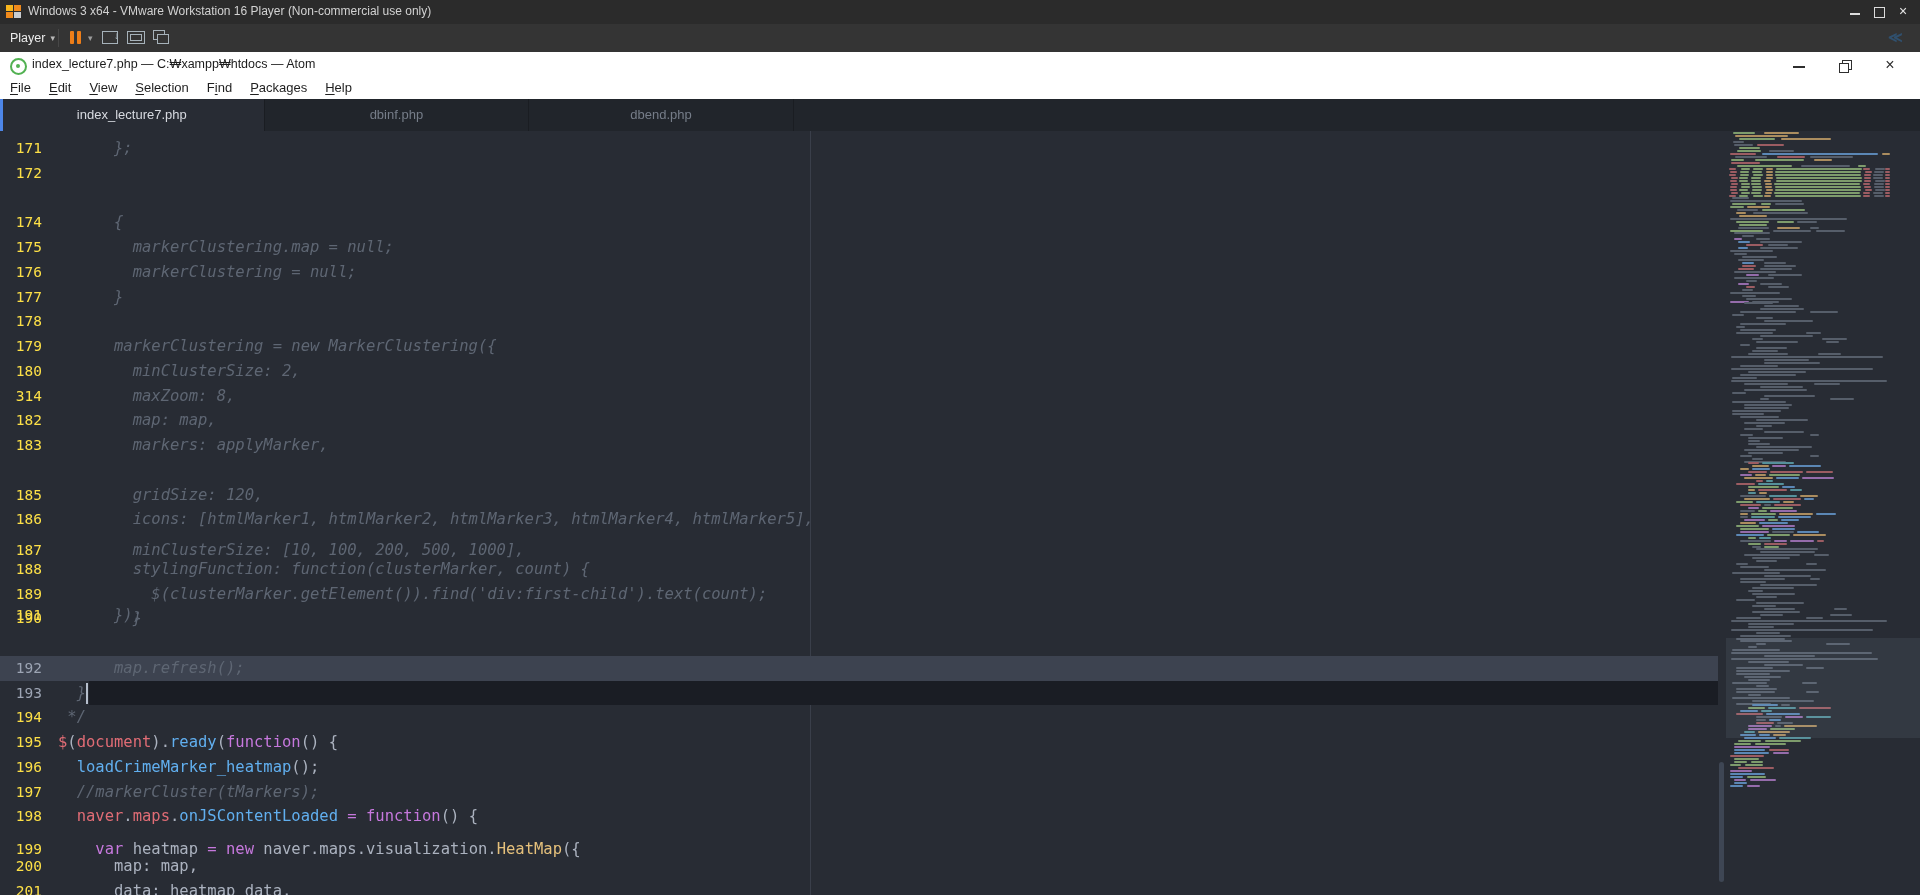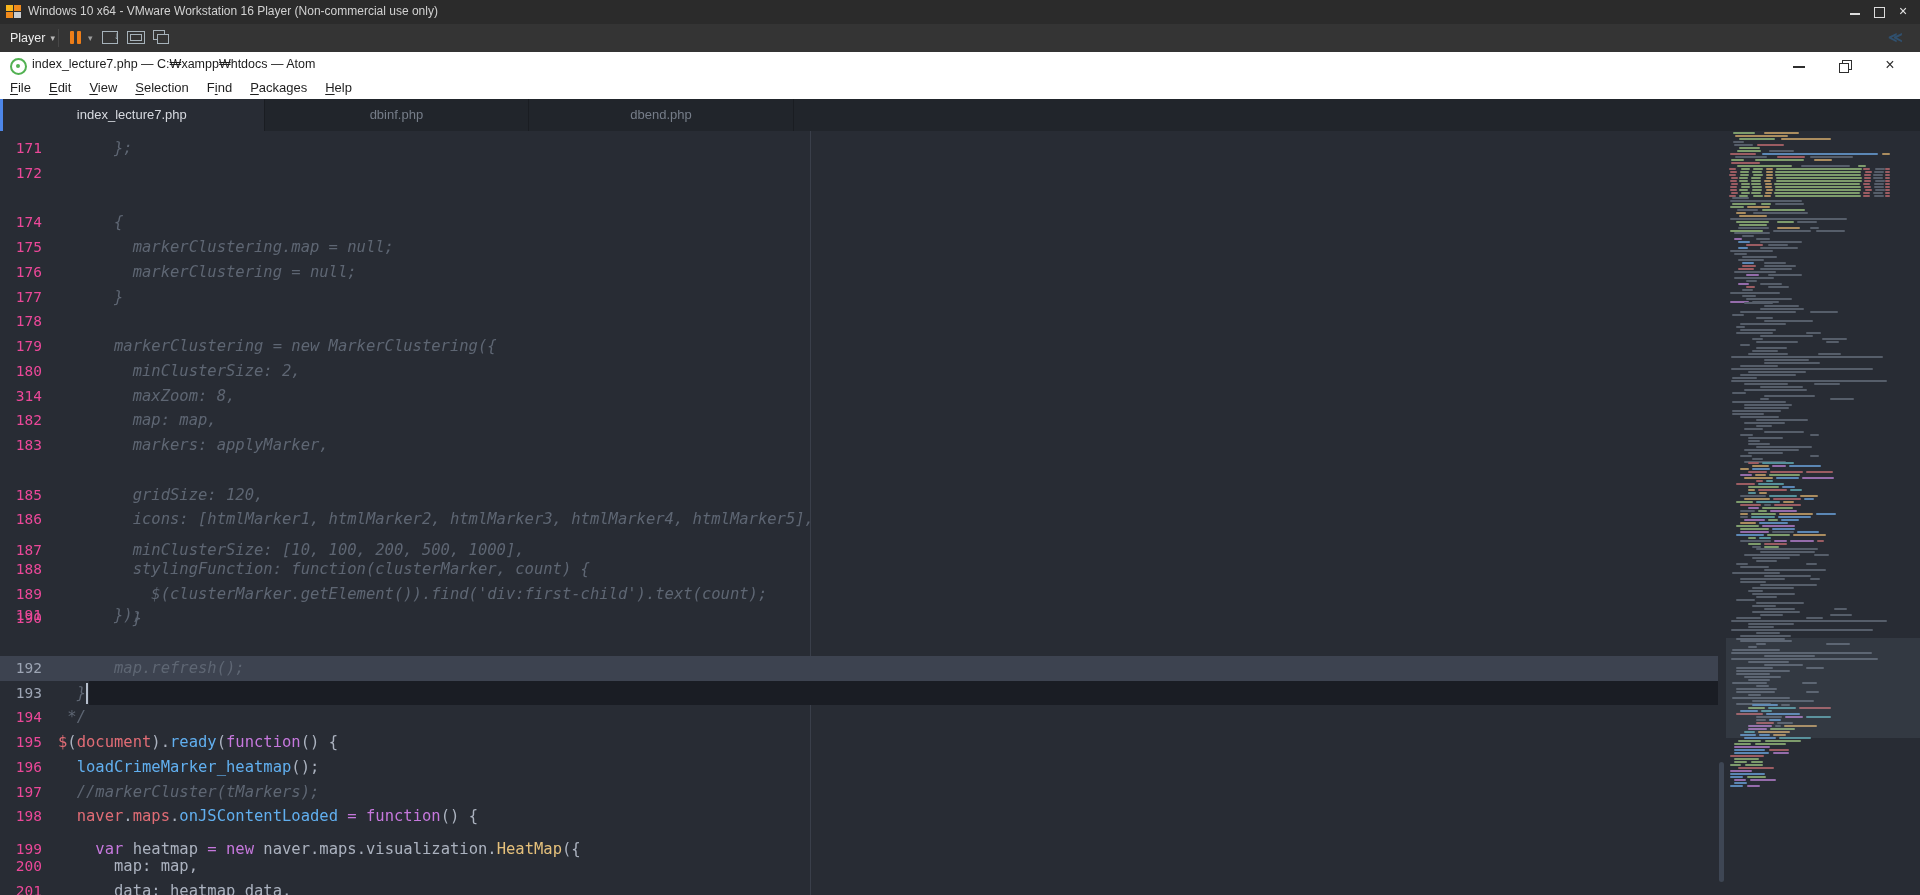--- a/index.html
+++ b/index.html
@@ -51,21 +51,21 @@
   .tab{width:263.6px;height:32px;line-height:32px;text-align:center;font-size:13px;color:#767d89;
        background:#21252b;border-right:1px solid #1a1d22;position:relative;flex:none}
   .tab.active{background:#282c34;color:#d7dae0}
   .tab-indicator{position:absolute;left:0;top:0;width:3px;height:32px;background:#4d86e8}
 
   
   #editor{left:0;top:131px;width:1920px;height:764px;overflow:hidden;background:#282c34}
   #wrap-guide{left:810px;top:0;width:1px;height:764px;background:#3a3f4a;z-index:3}
   .code-row{position:absolute;left:0;width:1718px;height:24.75px;z-index:4}
   .row-band{position:absolute;left:0;top:0;width:1718px;height:24.75px;z-index:1}
-  .gut{position:absolute;left:0;top:0;width:42px;text-align:right;color:#ec4899;
+  .gut{position:absolute;left:0;top:0;width:42px;text-align:right;color:#fde047;
        font-family:"DejaVu Sans Mono",monospace;font-size:14.5px;line-height:24.75px;z-index:5}
   .gut.hot{color:#9da5b4}
   .code-text{position:absolute;left:58px;top:0;white-space:pre;font-family:"DejaVu Sans Mono",monospace;
        font-size:15.5px;line-height:24.75px;z-index:4}
   .tk-c{color:#5e6673;font-style:italic}
   .tk-p{color:#abb2bf}
   .tk-r{color:#e06c75}
   .tk-b{color:#61afef}
   .tk-u{color:#c678dd}
   .tk-o{color:#e5c07b}
@@ -80,21 +80,21 @@
 </head>
 <body>
 
 <div class="abs" id="vm-titlebar">
   <div class="abs" id="vm-logo">
     <i style="left:0;top:0;width:7px;height:6px;background:#f7b51d"></i>
     <i style="left:8px;top:0;width:7px;height:6px;background:#f08a1c"></i>
     <i style="left:0;top:7px;width:7px;height:6px;background:#f08a1c"></i>
     <i style="left:8px;top:7px;width:7px;height:6px;background:#c9cdd1"></i>
   </div>
-  <div class="abs" id="vm-title">Windows 10 x64 - VMware Workstation 16 Player (Non-commercial use only)</div>
+  <div class="abs" id="vm-title">Windows 3 x64 - VMware Workstation 16 Player (Non-commercial use only)</div>
   <div class="abs vm-ctl" style="left:1838px">
       <span id="vm-min-bar"></span>
     </div>
   <div class="abs vm-ctl" style="left:1862px">
       <span id="vm-max-box"></span>
     </div>
   <div class="abs vm-ctl" id="vm-close" style="left:1886px">×</div>
 </div>
 
 <div class="abs" id="vm-toolbar">

